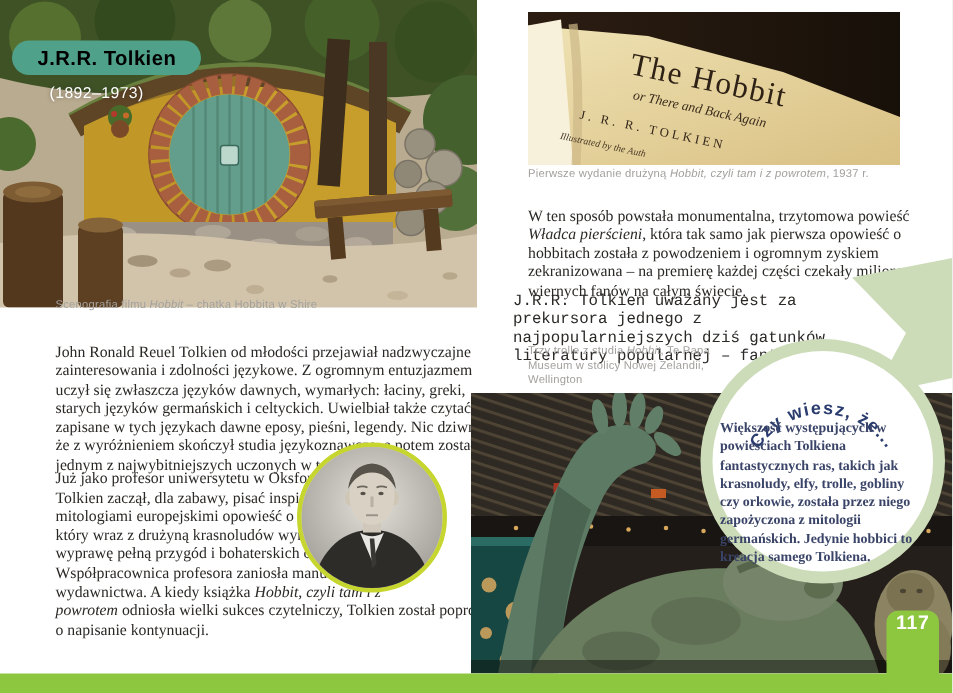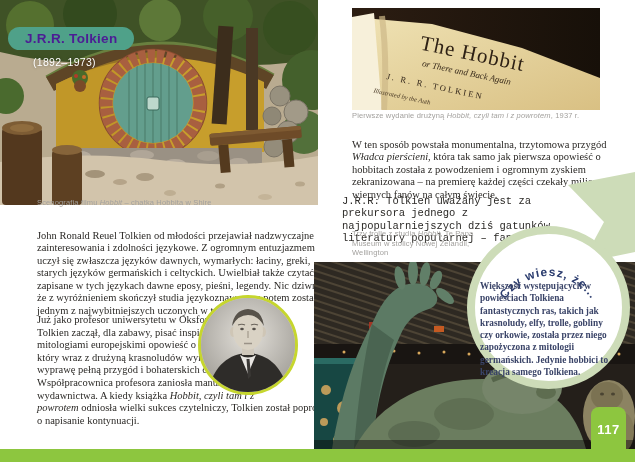--- a/index.html
+++ b/index.html
@@ -12,21 +12,21 @@
   .photo{position:absolute;overflow:hidden;}
   .photo svg{display:block;}
   .photo-house{left:0;top:0;width:318px;height:205px;}
   .photo-book{left:352px;top:8px;width:248px;height:102px;}
   .photo-trolls{left:314px;top:262px;width:321px;height:187px;z-index:1;}
   
   .banner{
     position:absolute;left:8px;top:27px;height:23px;line-height:23px;
     background:#4fa189;border-radius:12px;padding:0 17px;
     font-family:"Liberation Sans",sans-serif;font-weight:bold;font-size:13.5px;
-    color:#4c1d95;letter-spacing:.3px;z-index:2;
+    color:#000000;letter-spacing:.3px;z-index:2;
   }
   .years{
     position:absolute;left:33px;top:56px;color:#ffffff;z-index:2;
     font-family:Liberation Sans, sans-serif;font-size:10.5px;letter-spacing:.3px;
     text-shadow:0 0 3px rgba(0,0,0,.35);
   }
   
   .caption{
     position:absolute;font-family:"Liberation Sans",sans-serif;
     font-size:7.5px;line-height:9.5px;color:#a3a19e;letter-spacing:.15px;
@@ -61,21 +61,21 @@
     position:absolute;left:5px;right:5px;top:46px;
     font-family:"Liberation Serif",serif;font-weight:bold;
     font-size:9.3px;line-height:12.3px;color:#3a4468;
   }
   
   .bottom-bar{position:absolute;left:0;top:449px;width:635px;height:13px;background:#8dc63f;z-index:3;}
   .pagenum{
     position:absolute;left:591px;top:407px;width:35px;height:55px;box-sizing:border-box;
     background:#8dc63f;border-radius:8px 8px 0 0;z-index:4;
     color:#fff;font-family:"Liberation Sans",sans-serif;font-weight:bold;font-size:13px;
-    text-align:center;padding-top:15px;letter-spacing:.5px;
+    text-align:center;letter-spacing:.5px;
   }
   i{font-style:italic;}
 </style>
 </head>
 <body>
 
 <div class="page">
 
   <div class="photo photo-house">
     <svg width="318" height="205" viewBox="0 0 318 205">
@@ -223,21 +223,21 @@
       <path d="M31,28 Q33,12 47,11 Q61,12 63,28 Q57,17 47,17 Q37,17 31,28 Z" fill="#57524a"></path>
       <ellipse cx="41" cy="31" rx="1.8" ry="1.2" fill="#55504a"></ellipse>
       <ellipse cx="53" cy="31" rx="1.8" ry="1.2" fill="#55504a"></ellipse>
       <path d="M37,27 Q41,25.5 44,27" stroke="#6a645c" stroke-width="1.2" fill="none"></path>
       <path d="M50,27 Q53,25.5 57,27" stroke="#6a645c" stroke-width="1.2" fill="none"></path>
       <line x1="47" y1="33" x2="47" y2="40" stroke="#b8b0a2" stroke-width="2"></line>
       <line x1="43" y1="45.5" x2="51" y2="45.5" stroke="#9a9287" stroke-width="1.4"></line>
     </svg>
   </div>
 
-  <p class="abs bodytext col-right-p1"><span>W ten sposób powstała monumentalna, trzytomowa przygód </span><i>Władca pierścieni</i><span>, która tak samo jak pierwsza opowieść o hobbitach została z powodzeniem i ogromnym zyskiem zekranizowana – na premierę każdej części czekały miliony wiernych fanów na całym świecie.</span></p>
+  <p class="abs bodytext col-right-p1"><span>W ten sposób powstała monumentalna, trzytomowa powieść </span><i>Władca pierścieni</i><span>, która tak samo jak pierwsza opowieść o hobbitach została z powodzeniem i ogromnym zyskiem zekranizowana – na premierę każdej części czekały miliony wiernych fanów na całym świecie.</span></p>
 
   <p class="abs bodytext col-right-p2">J.R.R. Tolkien uważany jest za prekursora jednego z najpopularniejszych dziś gatunków literatury popularnej – fantasy.</p>
 
   <div class="caption cap-trolls"><span>Trzy trolle z studia </span><i>Hobbit</i><span>, Te Papa Museum w stolicy Nowej Zelandii, Wellington</span></div>
 
   <div class="photo photo-trolls">
     <svg width="321" height="187" viewBox="0 0 321 187">
       <defs>
         <pattern id="slats" width="7" height="7" patternUnits="userSpaceOnUse" patternTransform="rotate(18)">
           <rect width="7" height="7" fill="#2e2922"></rect>

